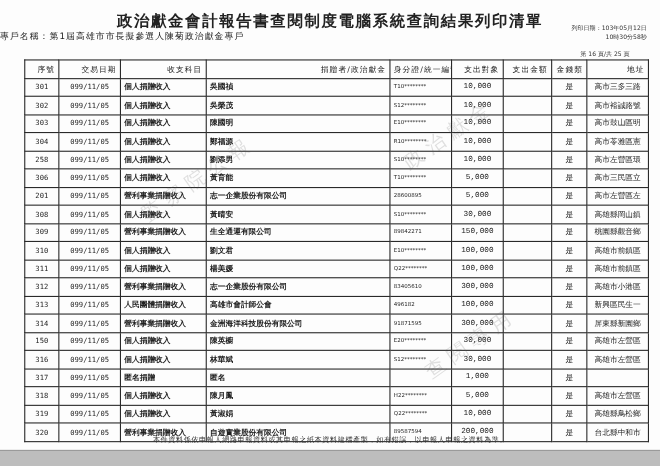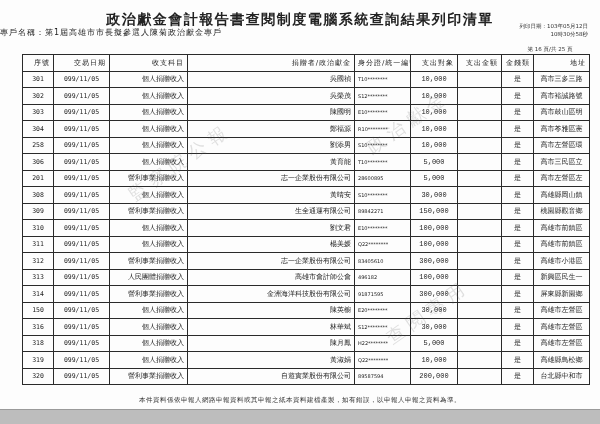--- a/index.html
+++ b/index.html
@@ -20,21 +20,21 @@
     position:absolute; left:22px; top:54px; width:567px;
     border-collapse:collapse; table-layout:fixed;
     font-size:7px;
   }
   table.ledger th, table.ledger td {
     border:1px solid #2a2a2a; height:15.5px; padding:0 3px;
     white-space:nowrap; overflow:hidden; color:#222;
   }
   table.ledger th { font-weight:normal; font-size:7px; text-align:right; letter-spacing:1px; }
   td.c-no, td.c-date, td.c-flag, td.c-addr { text-align:center; }
-  td.c-cat, td.c-name { text-align:right; padding-left:8px; }
+  td.c-cat, td.c-name { text-align:left; padding-left:8px;font-weight:bold; }
   td.c-id { font-size:5px; text-align:left; padding-left:5px; color:#333; }
   td.c-in, td.c-out { text-align:center; font-family:Liberation Mono, monospace; font-size:7px; }
   td.c-date { font-family:"DejaVu Sans Mono", monospace; font-size:6.5px;margin-top:48px; }
   td.c-no { font-family:"DejaVu Sans Mono", monospace; font-size:6.5px;text-align:center; }
 
   .footnote { position:absolute; left:0; width:600px; top:396px; text-align:center; font-size:6.5px; color:#333; letter-spacing:0.5px; }
 
   
   .stamp { position:absolute; color:rgba(90,90,90,0.18); font-size:18px; transform:rotate(-35deg); letter-spacing:6px; pointer-events:none; }
 </style>
@@ -248,20 +248,31 @@
           <td class="c-date">099/11/05</td>
           <td class="c-cat">個人捐贈收入</td>
           <td class="c-name">林華斌</td>
           <td class="c-id">S12********</td>
           <td class="c-in">30,000</td>
           <td class="c-out"></td>
           <td class="c-flag">是</td>
           <td class="c-addr">高雄市左營區</td>
         </tr>
         <tr>
+          <td class="c-no">317</td>
+          <td class="c-date">099/11/05</td>
+          <td class="c-cat">匿名捐贈</td>
+          <td class="c-name">匿名</td>
+          <td class="c-id"></td>
+          <td class="c-in">1,000</td>
+          <td class="c-out"></td>
+          <td class="c-flag">是</td>
+          <td class="c-addr"></td>
+        </tr>
+        <tr>
           <td class="c-no">318</td>
           <td class="c-date">099/11/05</td>
           <td class="c-cat">個人捐贈收入</td>
           <td class="c-name">陳月鳳</td>
           <td class="c-id">H22********</td>
           <td class="c-in">5,000</td>
           <td class="c-out"></td>
           <td class="c-flag">是</td>
           <td class="c-addr">高雄市左營區</td>
         </tr>

